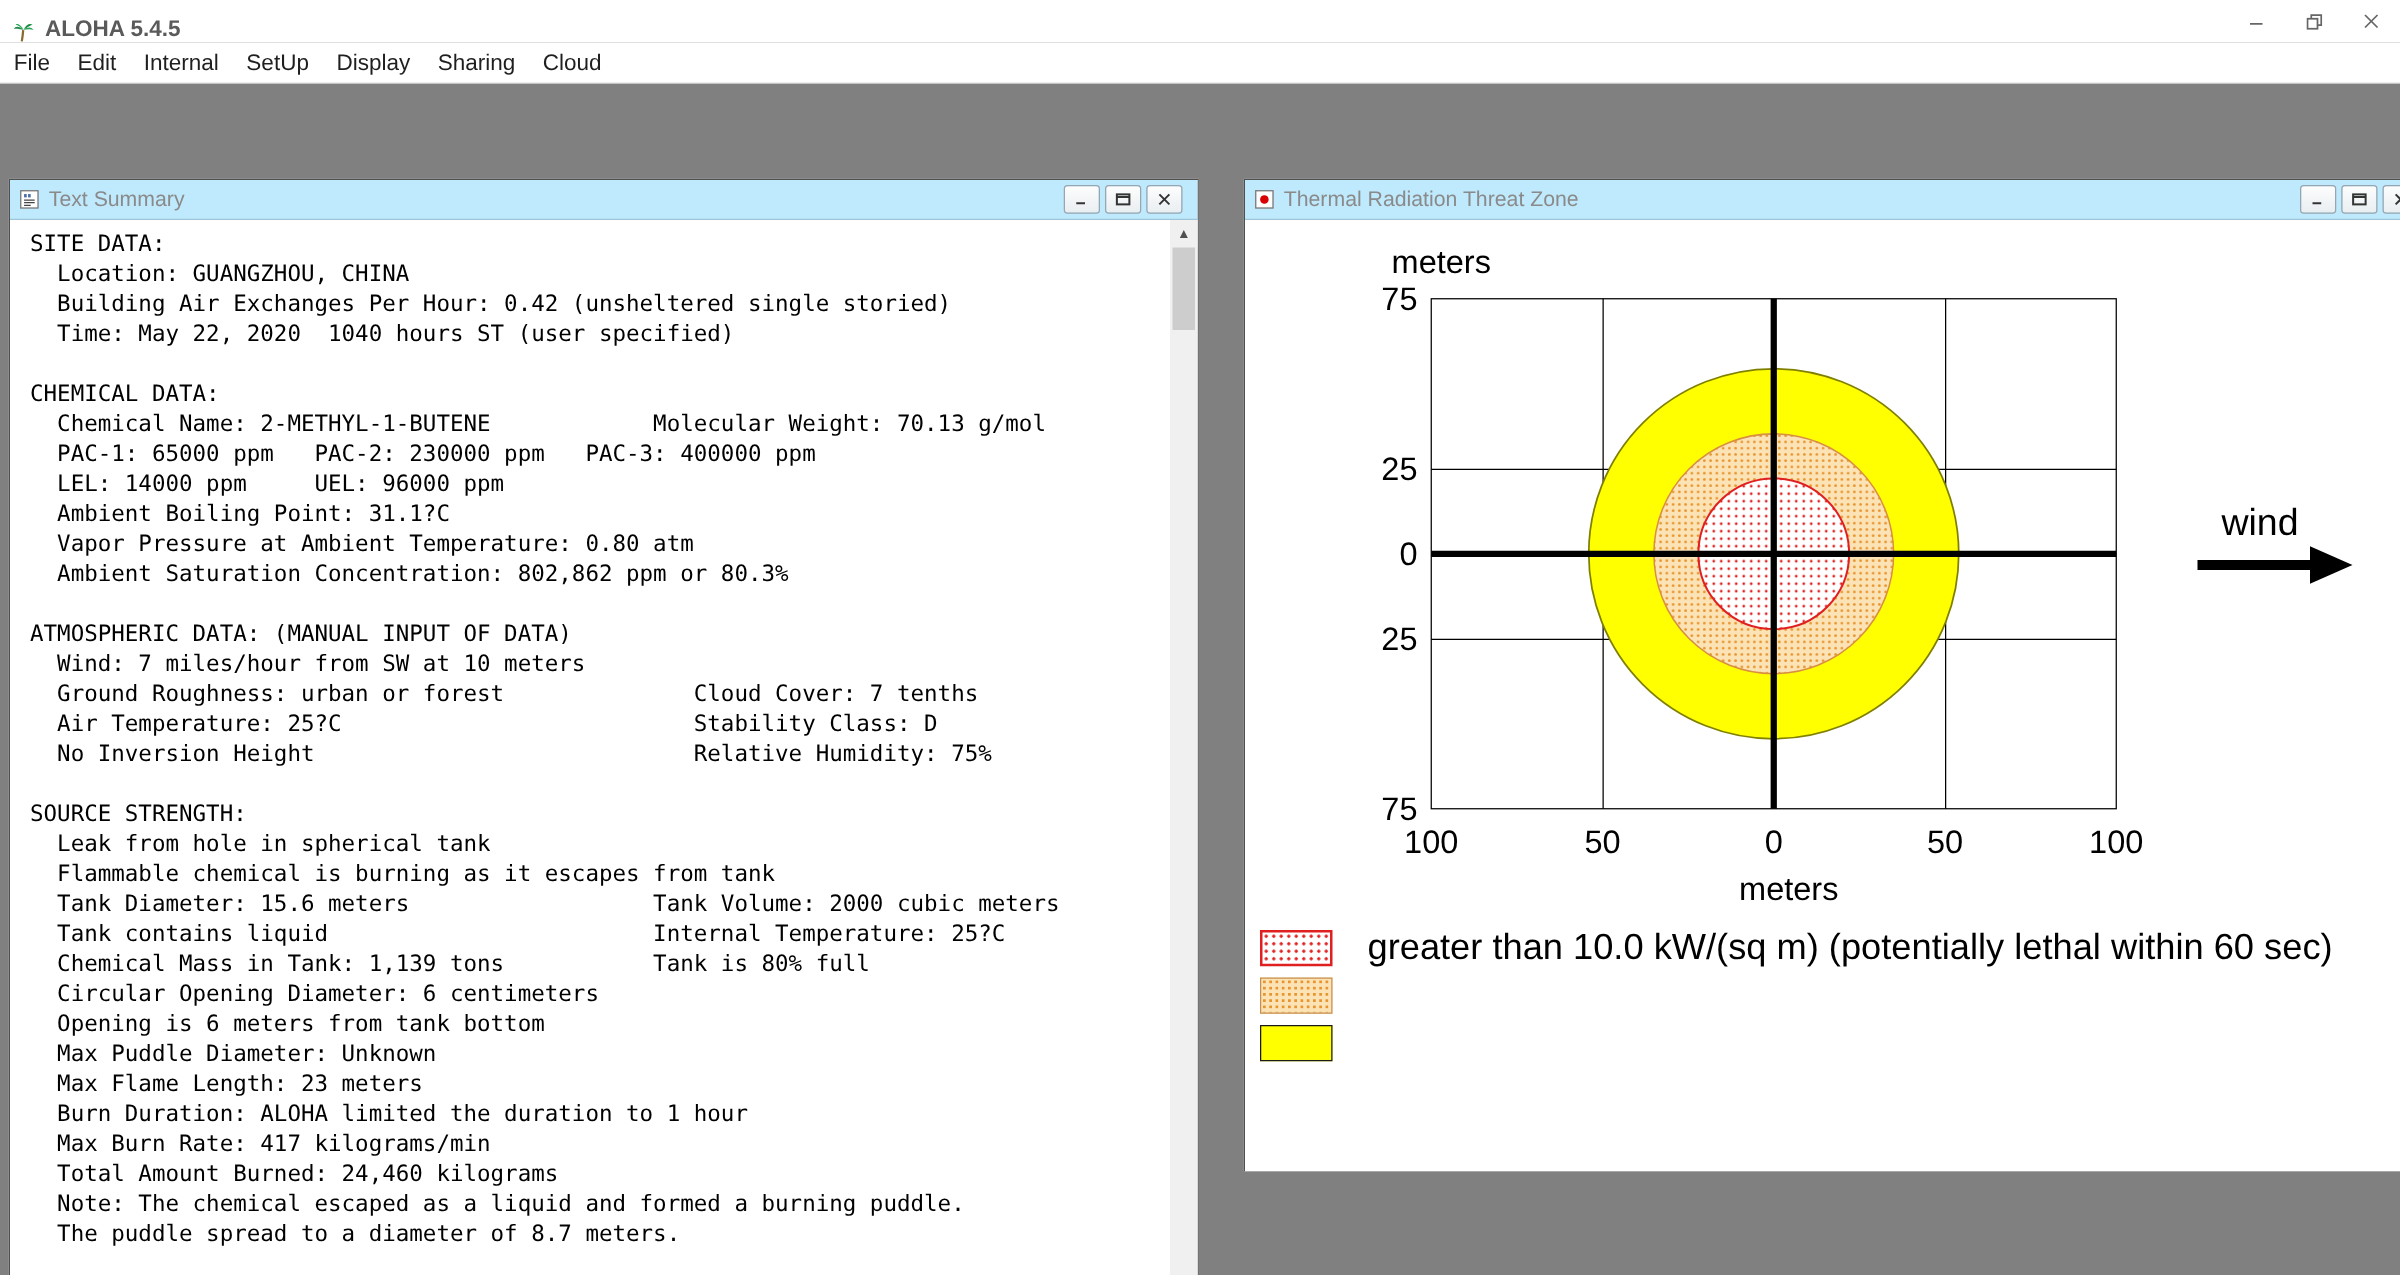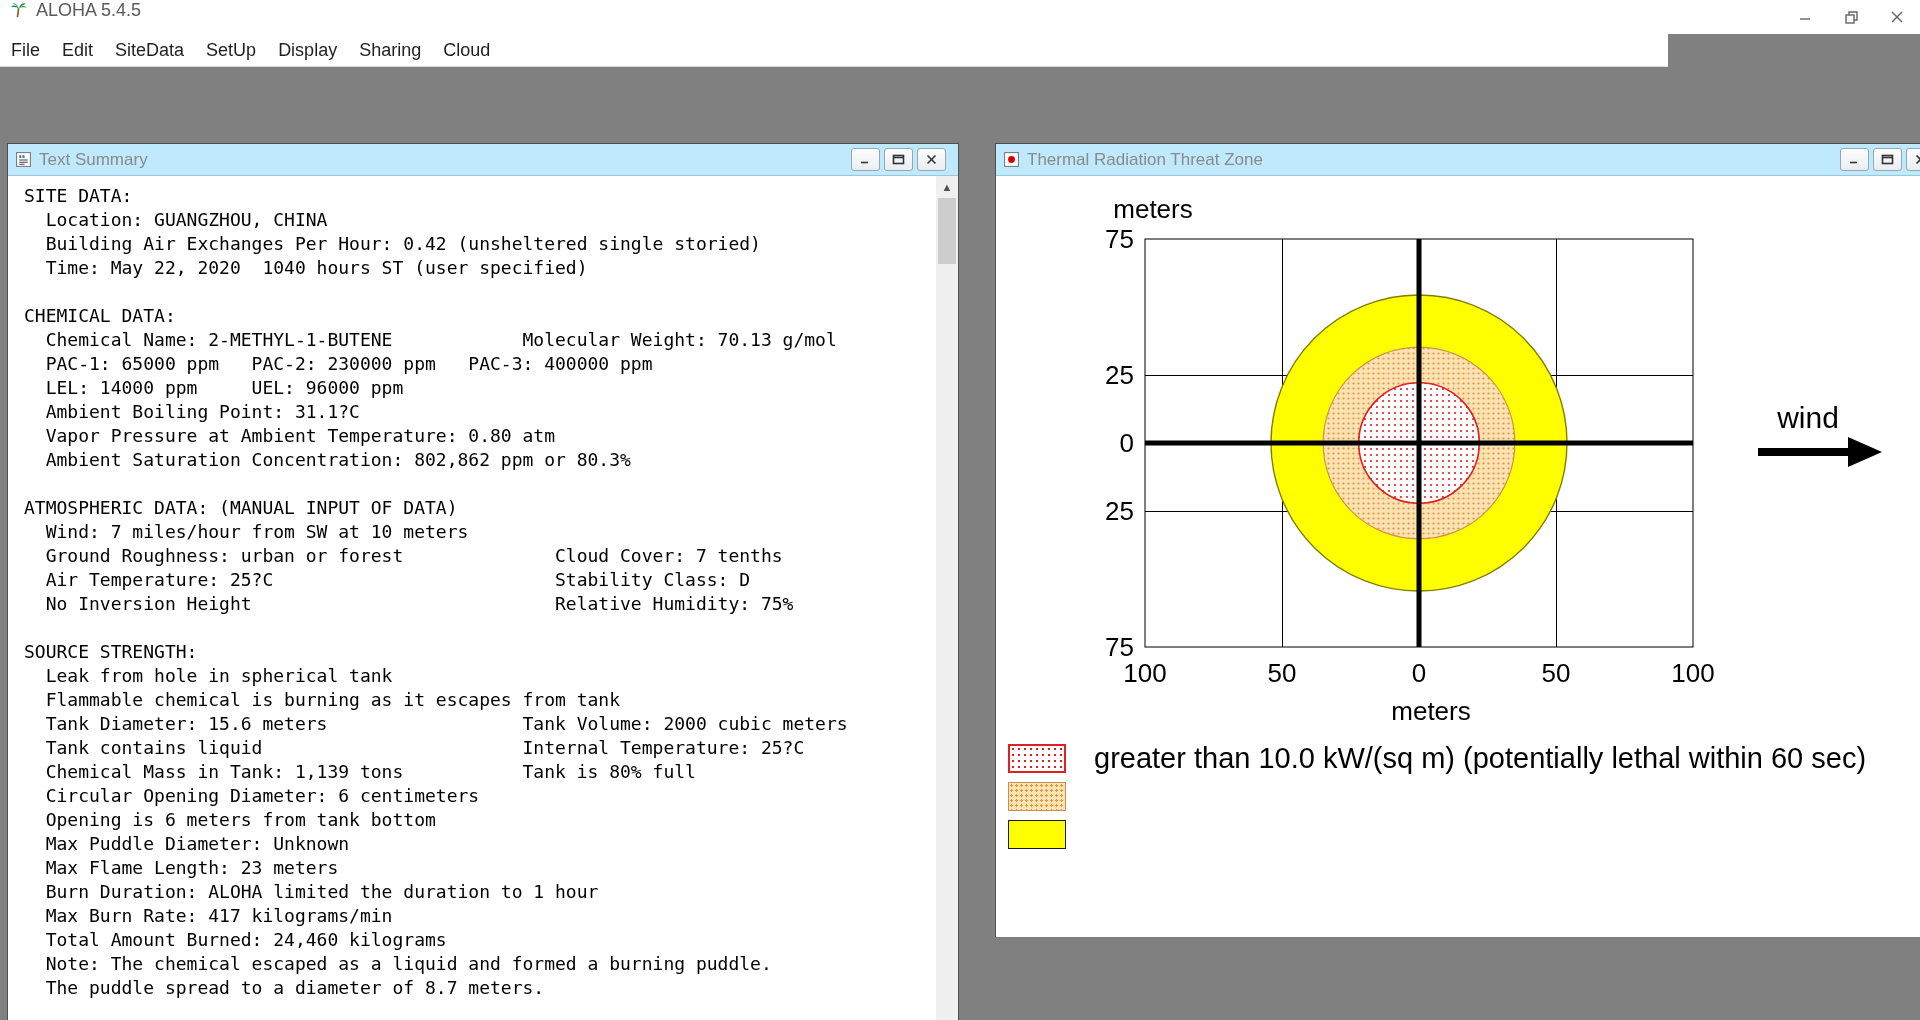--- a/index.html
+++ b/index.html
@@ -1,25 +1,25 @@
 <!DOCTYPE html>
 <html><head>
 <meta charset="utf-8">
 <style>
   html,body{margin:0;padding:0;background:#808080;}
   body{width:1920px;height:1020px;overflow:hidden;font-family:"Liberation Sans","DejaVu Sans",sans-serif;position:relative;}
 
   
-  .app-titlebar{position:absolute;left:0;top:0;width:1920px;height:34px;background:#ffffff;display:flex;align-items:flex-start;}
+  .app-titlebar{position:absolute;left:0;top:0;width:1920px;height:34px;background:#ffffff;display:flex;align-items:flex-end;font-weight:bold;}
   .app-icon{margin-left:10px;width:18px;height:18px;flex:0 0 auto;}
   .app-title{margin-left:8px;font-size:18px;color:#5a5a5a;}
   .app-controls{margin-left:auto;display:flex;height:34px;}
   .app-ctl{width:46px;height:34px;display:flex;align-items:center;justify-content:center;}
   .app-ctl svg{stroke:#666;stroke-width:1.4;fill:none;}
-  .menubar{position:absolute;left:0;top:34px;width:1668px;height:32px;background:#ffffff;border-bottom:1px solid #dcdcdc;display:flex;align-items:center;}
+  .menubar{position:absolute;left:0;top:34px;width:1920px;height:32px;background:#ffffff;border-bottom:1px solid #dcdcdc;display:flex;align-items:center;}
   .menu-item{padding:0 11px;font-size:18px;line-height:32px;color:#1f1f1f;}
   .mdi{position:absolute;left:0;top:67px;width:1920px;height:953px;background:#808080;}
 
   
   .child{position:absolute;background:#ffffff;border:1px solid #4f4f4f;box-sizing:border-box;}
   .child-titlebar{height:31px;background:#bfe9fc;display:flex;align-items:center;border-bottom:1px solid #9fc6d8;}
   .child-title-icon{margin-left:7px;width:17px;height:17px;flex:0 0 auto;}
   .child-title{margin-left:7px;font-size:17px;color:#8a8a8a;}
   .child-controls{margin-left:auto;margin-right:12px;display:flex;}
   .child-btn{width:29px;height:23px;margin-left:4px;border:1px solid #97a6b0;border-radius:3px;
@@ -86,21 +86,21 @@
           <line x1="1" y1="1" x2="11" y2="11"></line>
           <line x1="11" y1="1" x2="1" y2="11"></line>
         </svg>
     </div>
   </div>
 </div>
 
 <div class="menubar">
   <span class="menu-item">File</span>
   <span class="menu-item">Edit</span>
-  <span class="menu-item">SiteData</span>
+  <span class="menu-item">Internal</span>
   <span class="menu-item">SetUp</span>
   <span class="menu-item">Display</span>
   <span class="menu-item">Sharing</span>
   <span class="menu-item">Cloud</span>
 </div>
 
 <div class="mdi">
 
   <div class="child win-left">
     <div class="child-titlebar">

